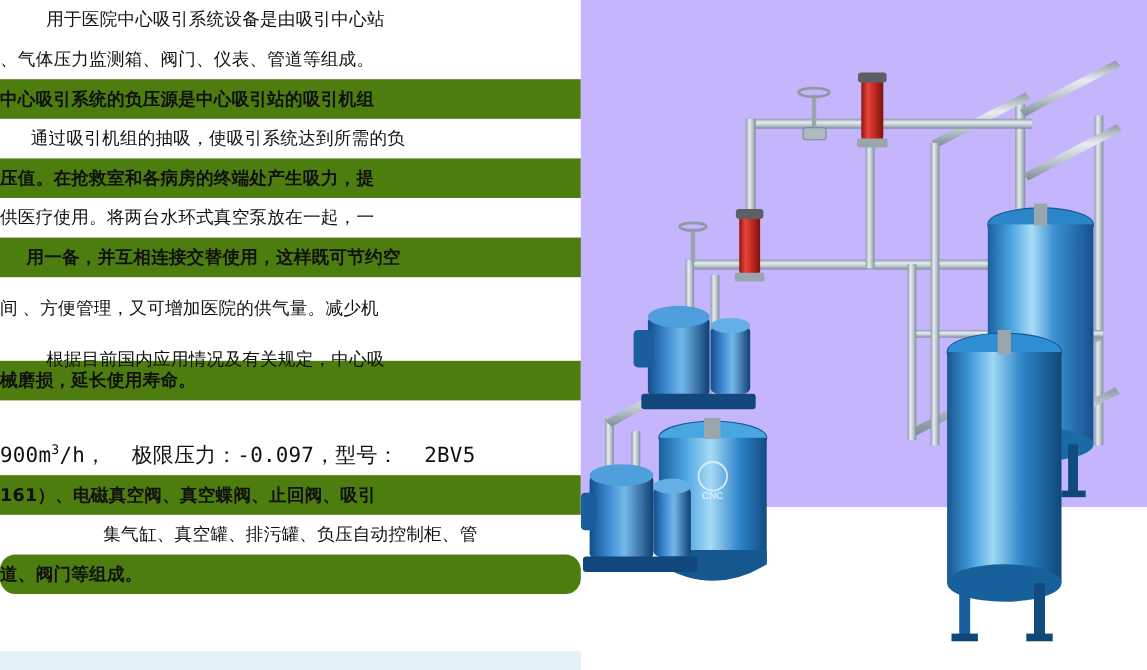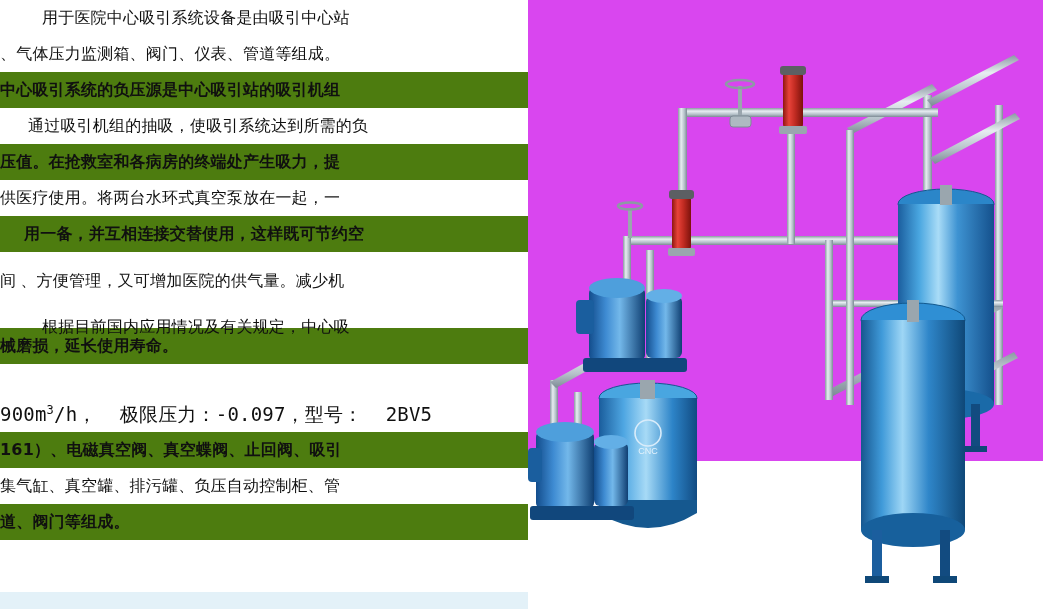--- a/index.html
+++ b/index.html
@@ -63,21 +63,21 @@
     background: #e3f1f8;
   }
 
   
   #illustration {
     position: absolute;
     left: 528px;
     top: 0;
     width: 515px;
     height: 461px;
-    background: #d946ef;
+    background: #c4b5fd;
     text-decoration: underline;
   }
   #illustration svg {
     display: block;
   }
 </style>
 </head>
 <body>
 
 <div id="text-column">
@@ -88,22 +88,22 @@
   <div class="text-line" style="top:108px;margin-left:28px;"><span>通过吸引机组的抽吸，使吸引系统达到所需的负</span></div>
   <div class="text-line banded" style="top:144px;"><span>压值。在抢救室和各病房的终端处产生吸力，提</span></div>
   <div class="text-line" style="top:180px;"><span>供医疗使用。将两台水环式真空泵放在一起，一</span></div>
   <div class="text-line banded" style="top:216px;padding-left:24px;"><span>用一备，并互相连接交替使用，这样既可节约空</span></div>
   <div class="text-line" style="top:263px;font-family:Liberation Serif, serif;"><span>间 、方便管理，又可增加医院的供气量。减少机</span></div>
   <div class="text-line banded" style="top:288px;margin-top:40px;"><span>械磨损，延长使用寿命。</span></div>
 
   <div class="text-line" style="top:309px;"><span class="ind"></span><span>根据目前国内应用情况及有关规定，中心吸</span></div>
   <div class="text-line mono" style="top:396px;"><span>900m</span><span class="sup">3</span><span>/h，  极限压力：-0.097，型号：  2BV5</span></div>
   <div class="text-line banded" style="top:432px;"><span>161）、电磁真空阀、真空蝶阀、止回阀、吸引</span></div>
-  <div class="text-line" style="top:468px;"><span>集气缸、真空罐、排污罐、负压自动控制柜、管</span></div>
-  <div class="text-line banded" style="top:504px;"><span>道、阀门等组成。</span></div>
+  <div class="text-line" style="top:468px;text-align:center;"><span>集气缸、真空罐、排污罐、负压自动控制柜、管</span></div>
+  <div class="text-line banded" style="top:504px;border-radius:14px;"><span>道、阀门等组成。</span></div>
 
   <div class="text-line" style="top:540px;"></div>
   <div id="bottom-band"></div>
 </div>
 
 <div id="illustration">
   <svg width="515" height="609" viewBox="0 0 515 609" xmlns="http://www.w3.org/2000/svg">
     <defs>
       <linearGradient id="tankGrad" x1="0" y1="0" x2="1" y2="0">
         <stop offset="0%" stop-color="#1b5e9e"></stop>

